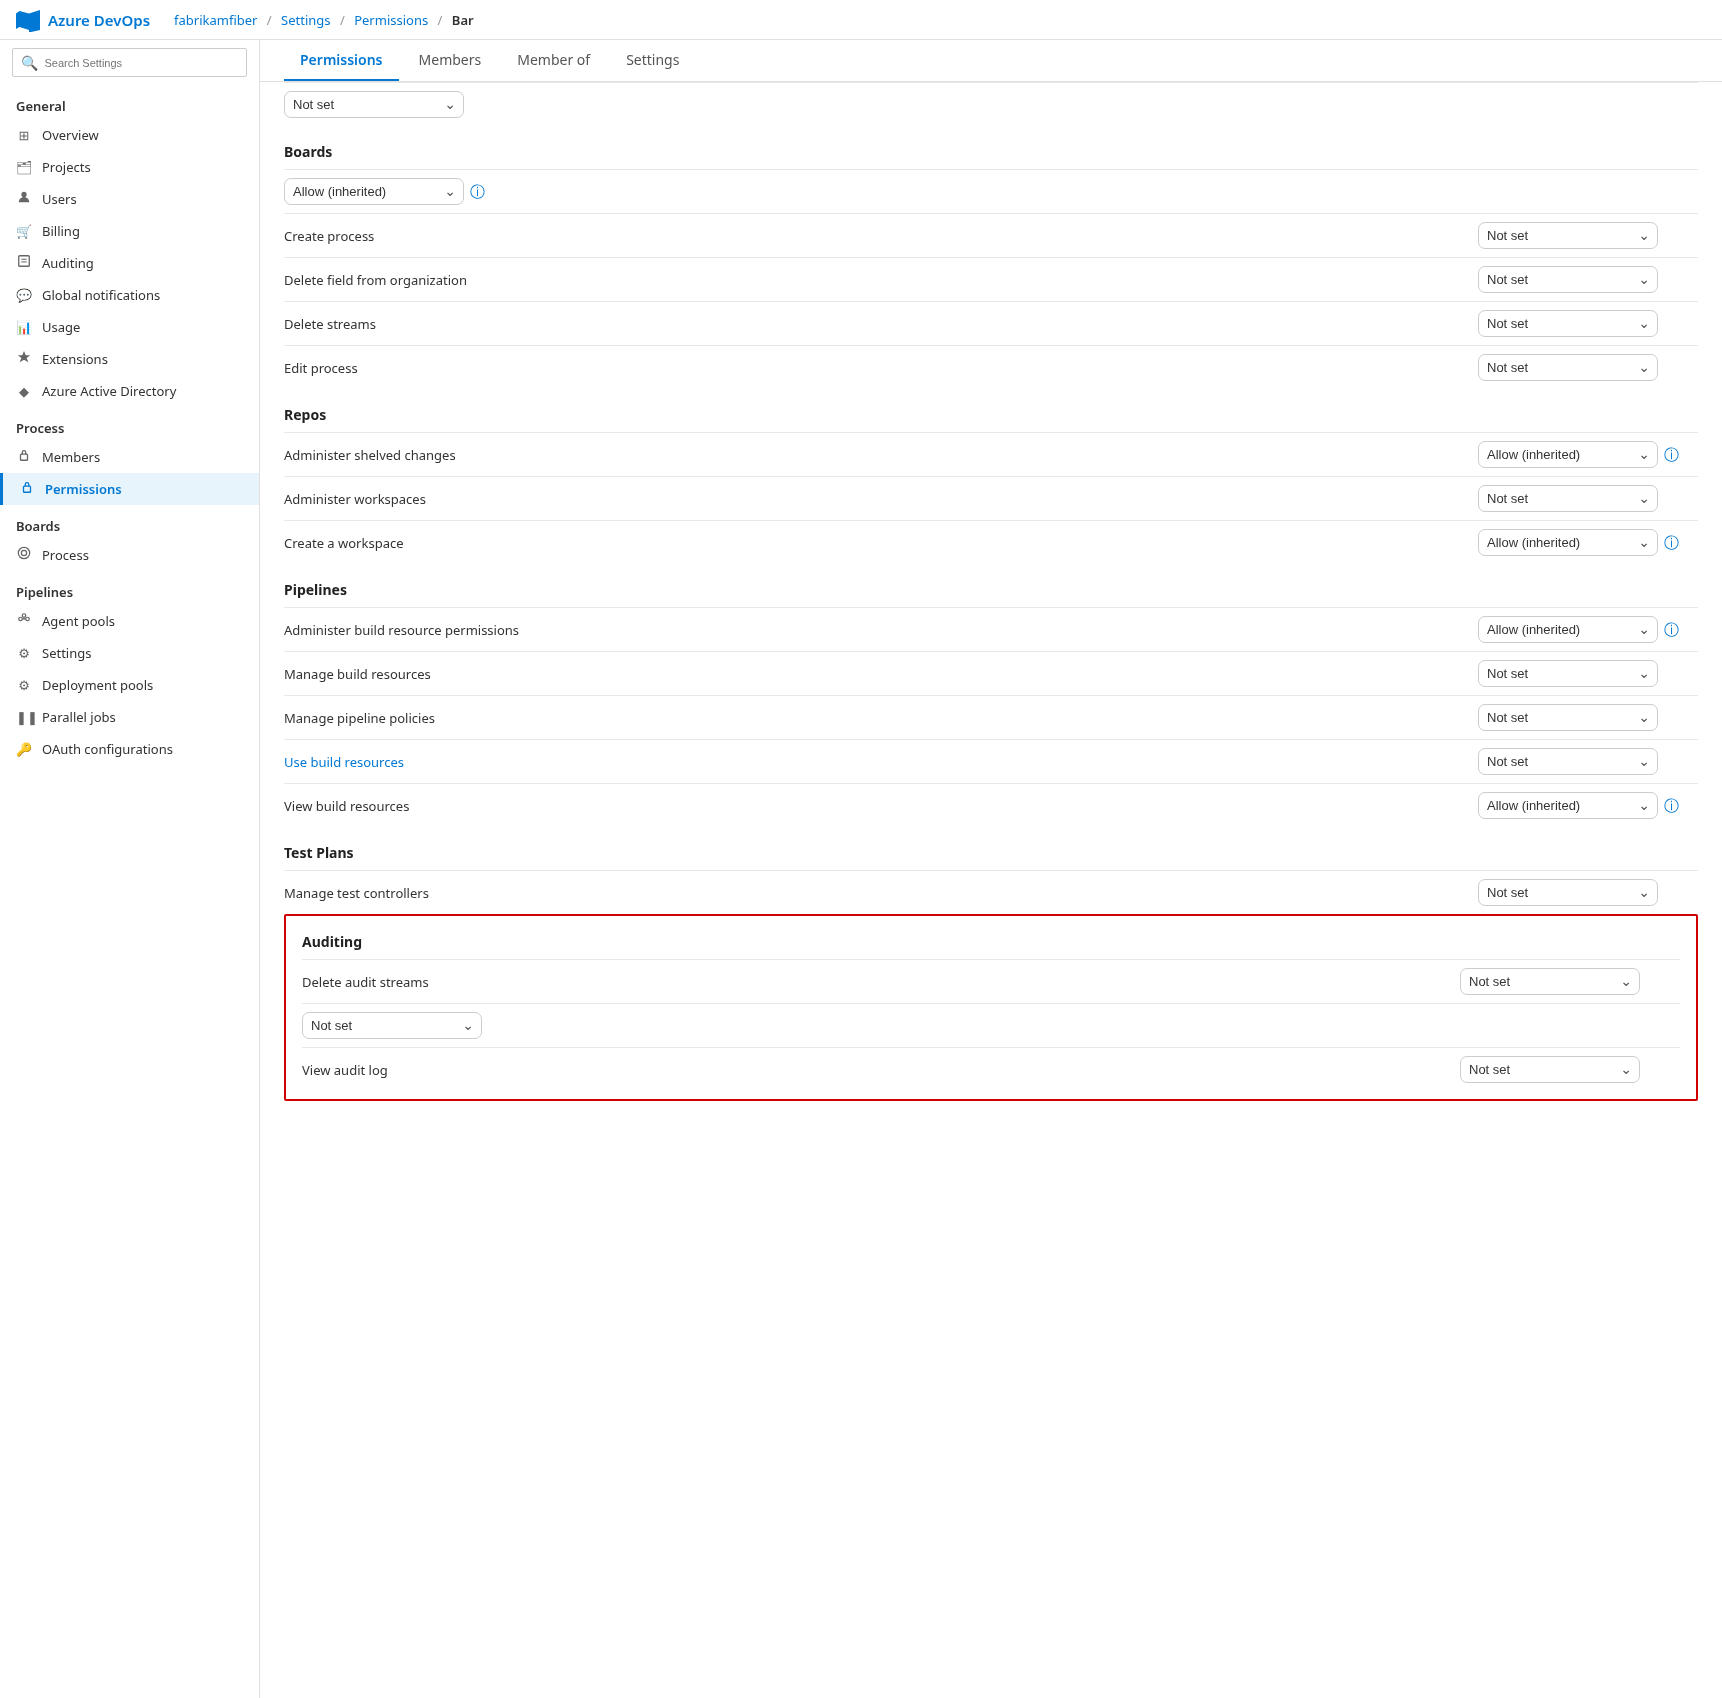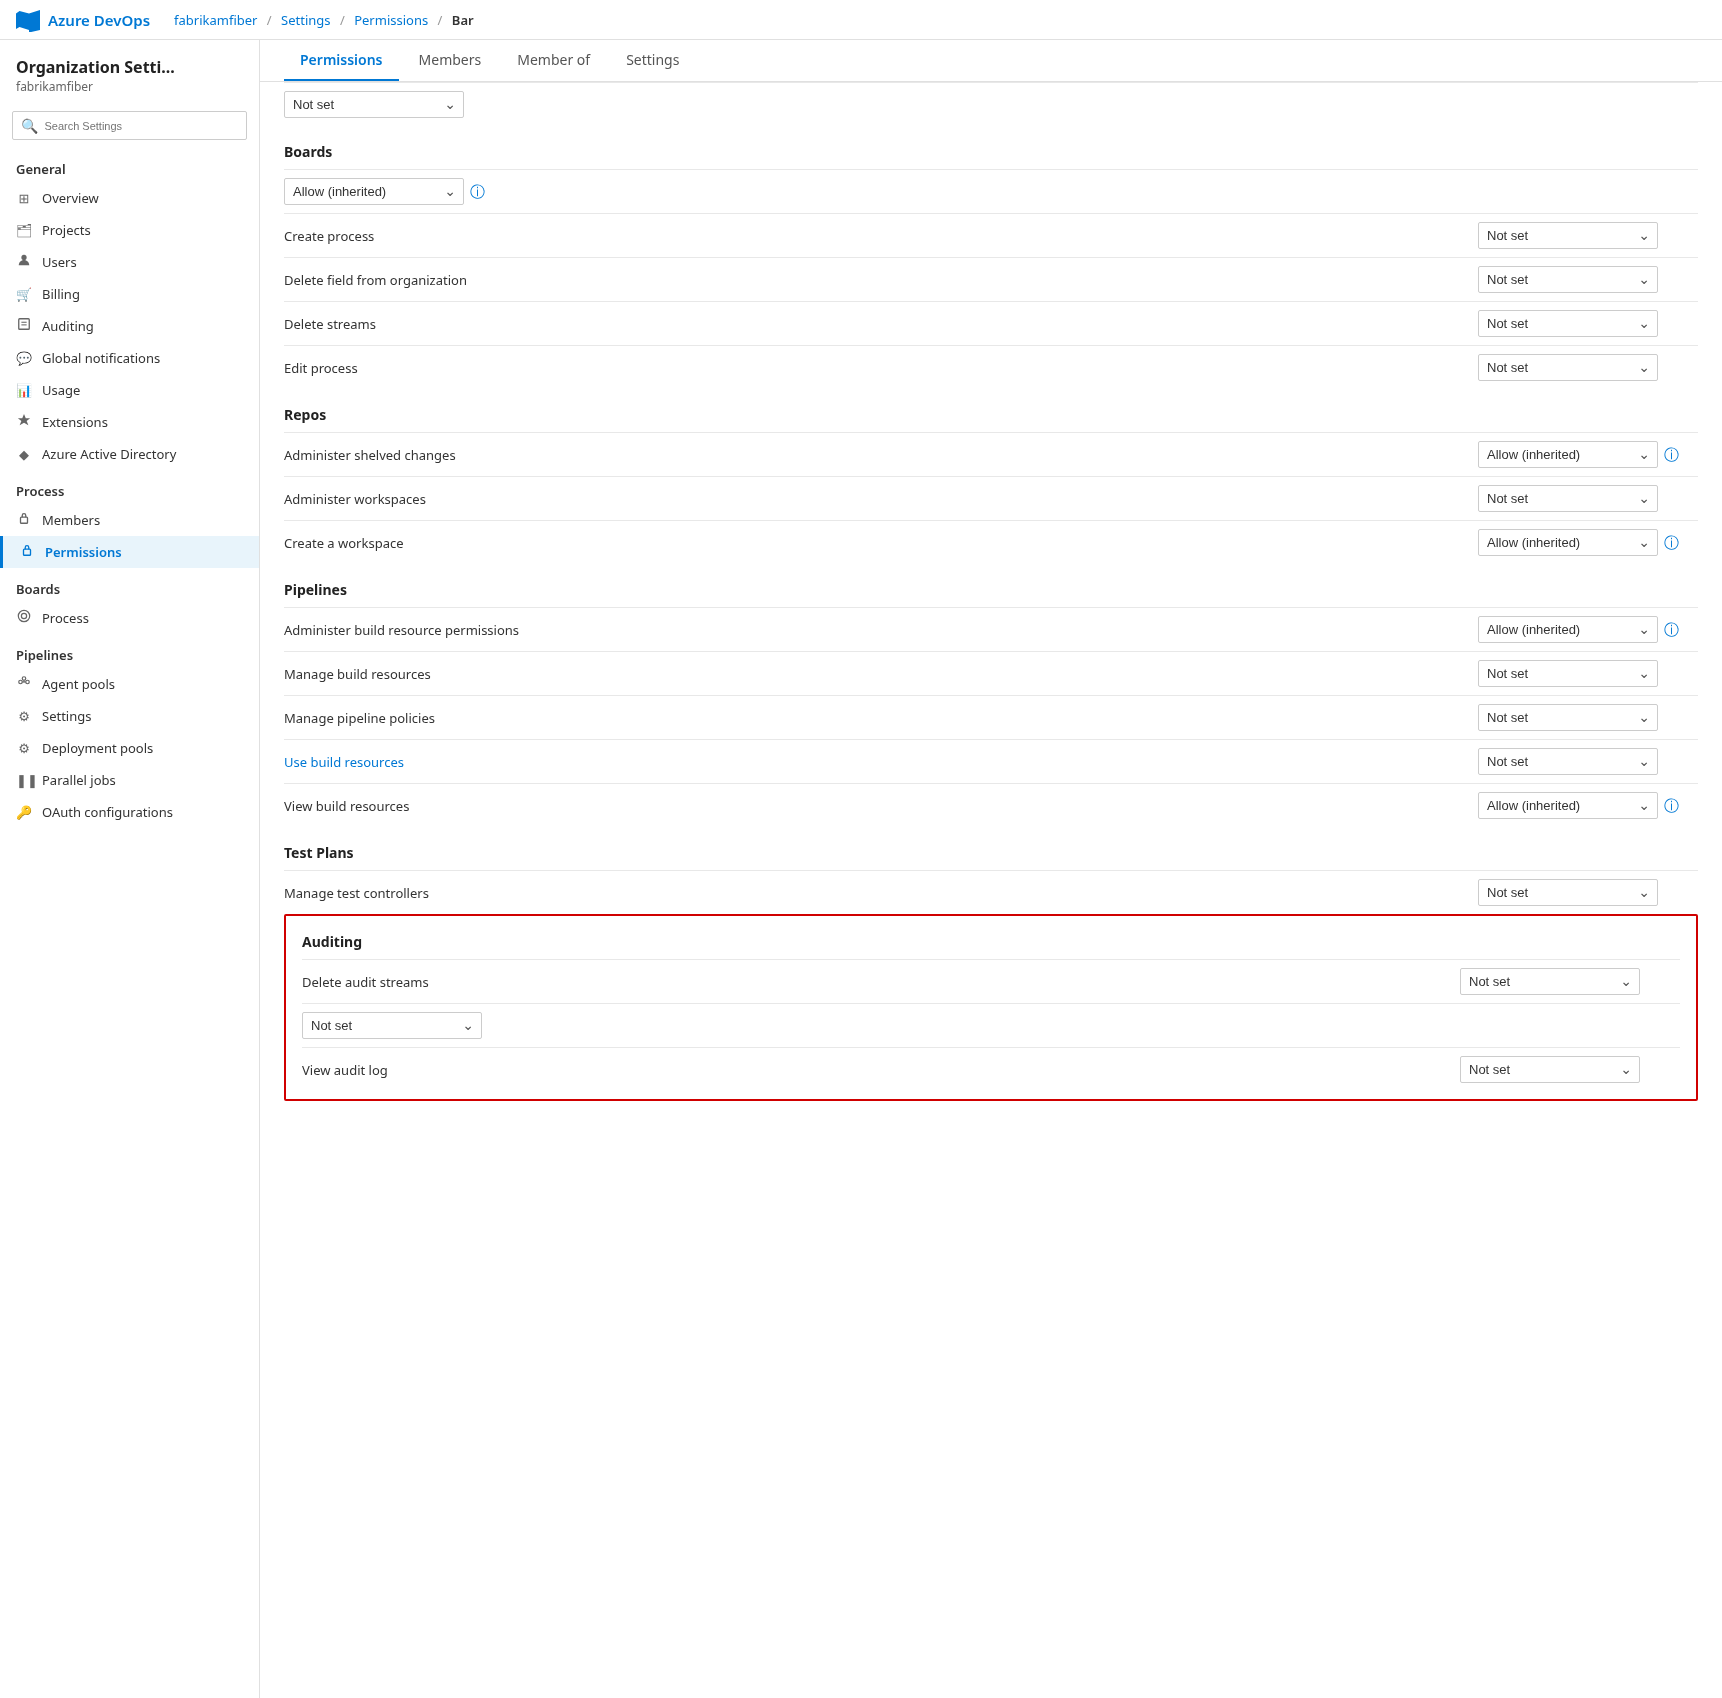--- a/index.html
+++ b/index.html
@@ -64,21 +64,21 @@
     .perm-section-header { font-weight: 700; font-size: 14px; padding: 16px 0 8px; color: #222; }
 
     .perm-row {
       display: flex; align-items: center; border-top: 1px solid #e8e8e8;
       padding: 8px 0; gap: 8px;
     }
     .perm-name { flex: 1; font-size: 13px; color: #333; }
     .perm-name.blue { color: #0078d4; }
     .perm-select-wrap { display: flex; align-items: center; gap: 6px; min-width: 220px; }
     .perm-select {
-      border: 1px solid #ccc; border-radius: 2px; padding: 5px 28px 5px 8px;
+      border: 1px solid #ccc; border-radius: 7px; padding: 5px 28px 5px 8px;
       font-size: 13px; color: #333; background: #fff; cursor: pointer;
       appearance: none; -webkit-appearance: none; position: relative;
       min-width: 180px; background-image: none;
     }
     .select-wrapper { position: relative; display: inline-block; }
     .select-wrapper::after {
       content: '⌄'; position: absolute; right: 8px; top: 50%; transform: translateY(-60%);
       pointer-events: none; color: #555; font-size: 14px;
     }
     .select-wrapper select { min-width: 180px; padding-right: 28px; }
@@ -110,24 +110,20 @@
     <span class="sep">/</span>
     <span style="color:#0078d4;cursor:pointer">Permissions</span>
     <span class="sep">/</span>
     <span class="current">Bar</span>
   </div>
 </div>
 
 <div class="layout">
 
   <div class="sidebar">
-    <div class="sidebar-header">
-      <div class="sidebar-org-name">Organization Setti...</div>
-      <div class="sidebar-org-sub">fabrikamfiber</div>
-    </div>
 
     <div class="sidebar-search">
       <span>🔍</span>
       <input type="text" placeholder="Search Settings" style="">
     </div>
 
     <div class="sidebar-section-label">General</div>
     <div class="sidebar-item">
       <span class="sidebar-item-icon">⊞</span>
       <span>Overview</span>

